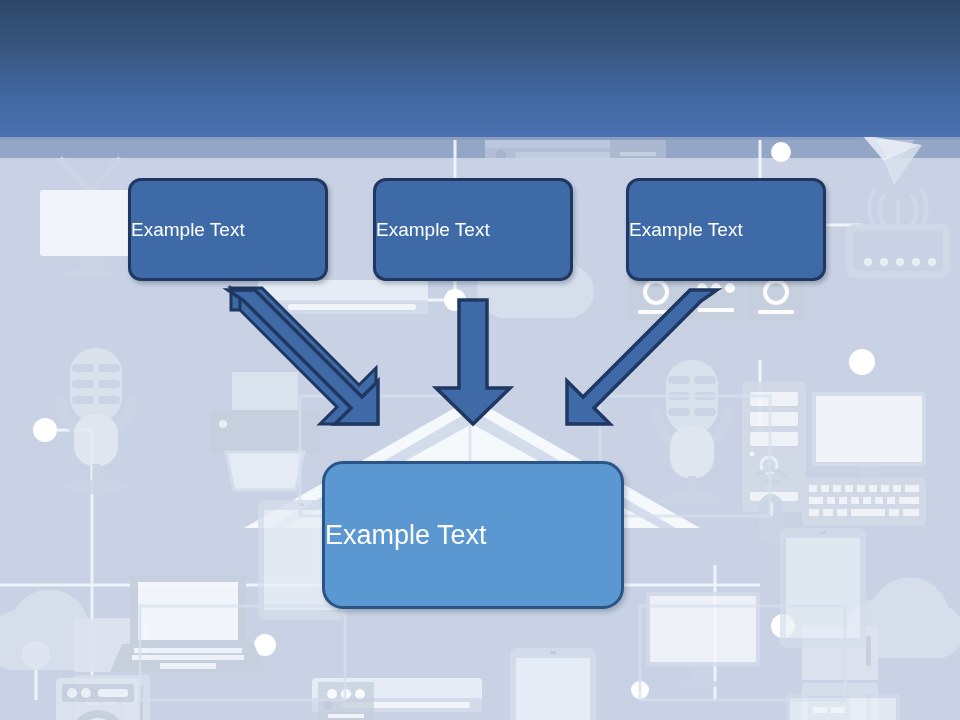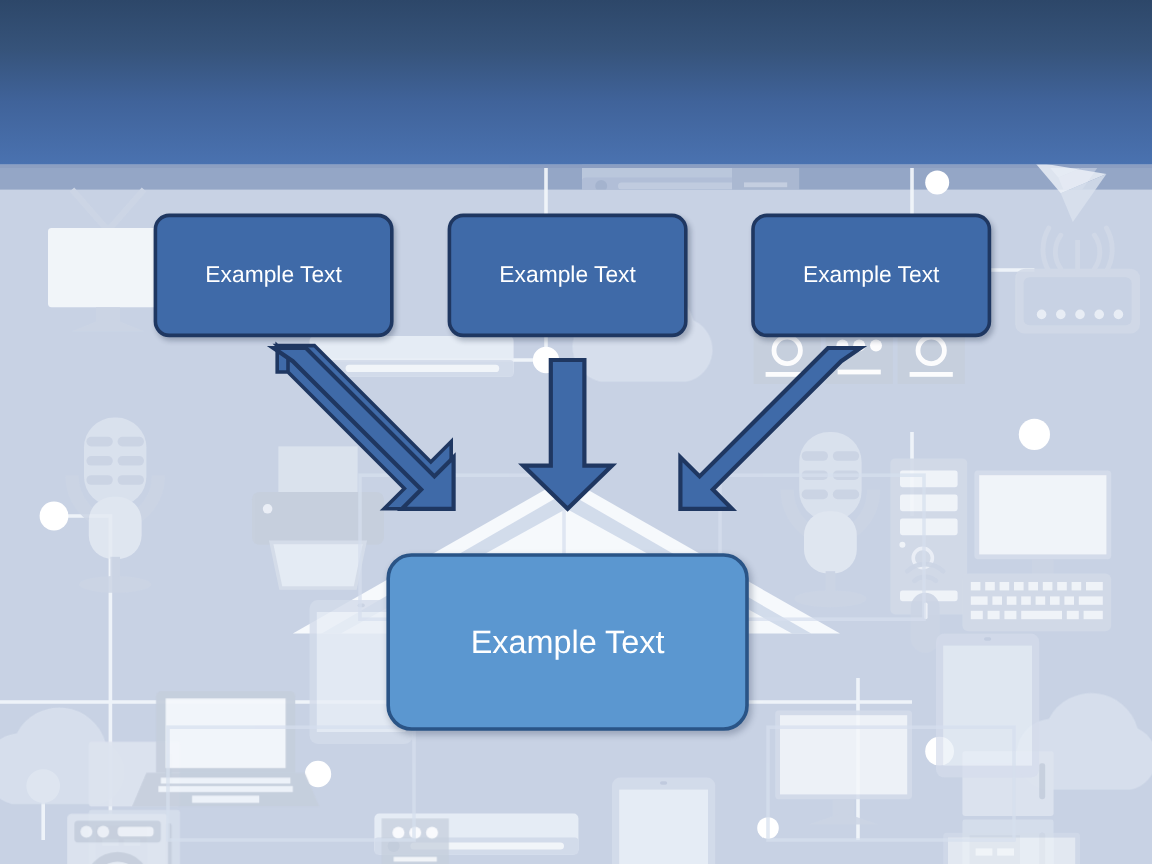--- a/index.html
+++ b/index.html
@@ -59,21 +59,20 @@
     font-weight: normal;
   }
 
   
   .tbox {
     position: absolute;
     z-index: 20;
     box-sizing: border-box;
     display: flex;
     align-items: center;
-    justify-content: center;
     color: #ffffff;
     text-align: center;
     background: #3f6aa8;
     border: 3px solid #1f3761;
     border-radius: 13px;
     box-shadow: 2px 3px 4px rgba(24,40,70,0.28);
   }
   .tbox span {
     display: block;
   }

